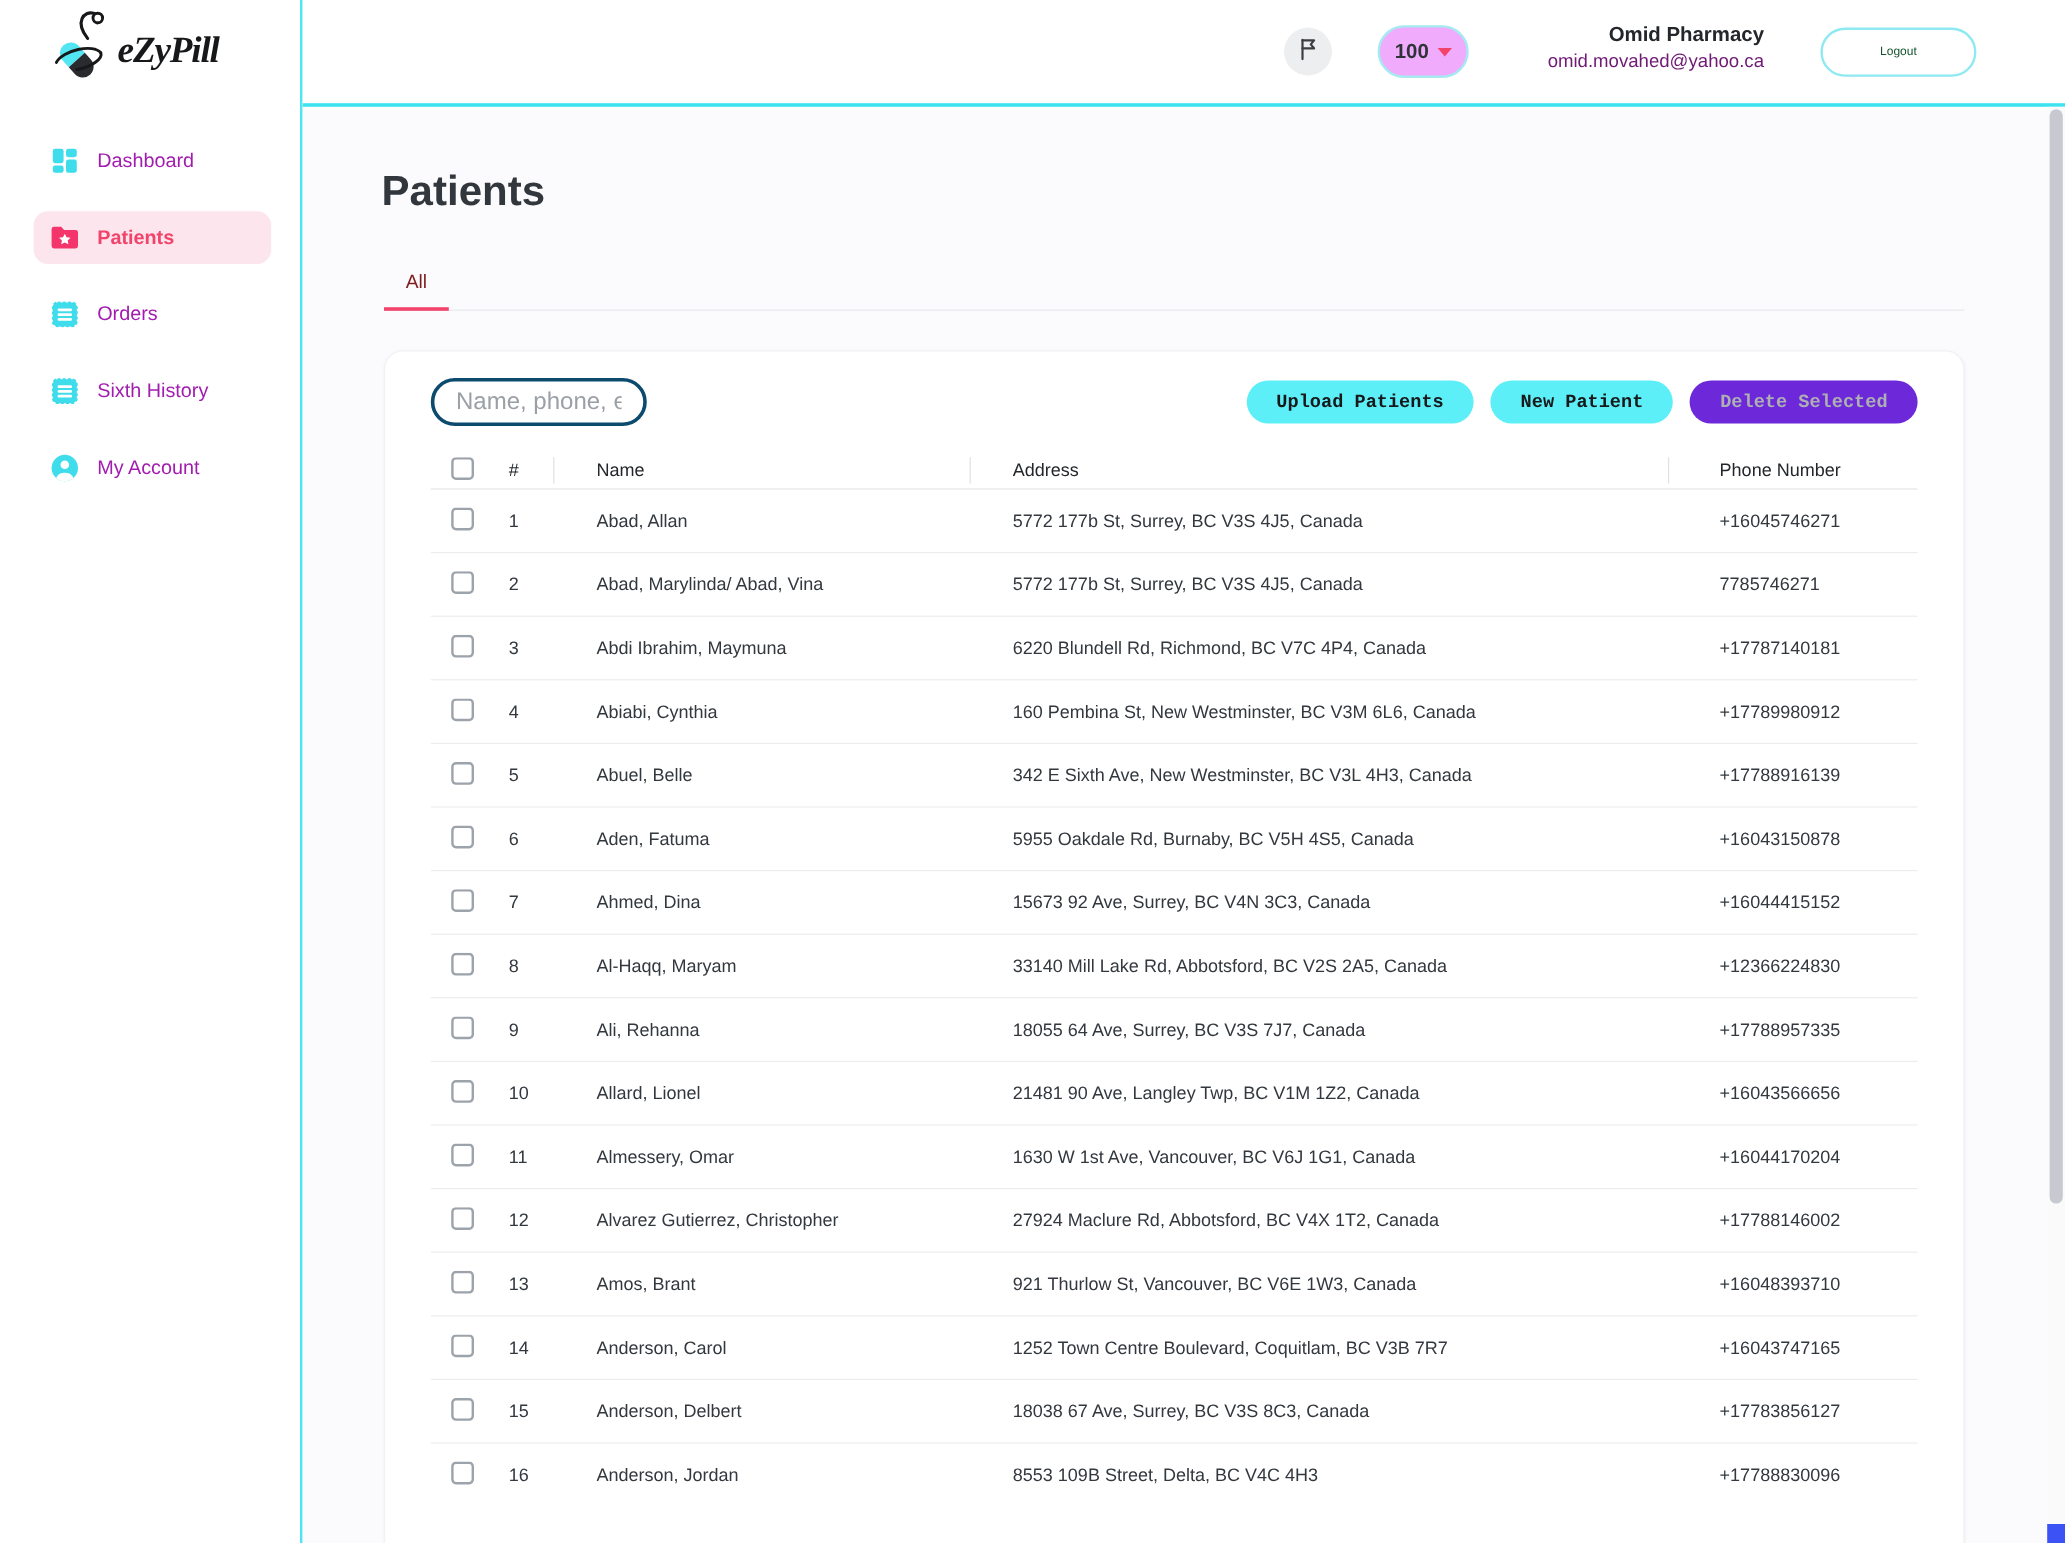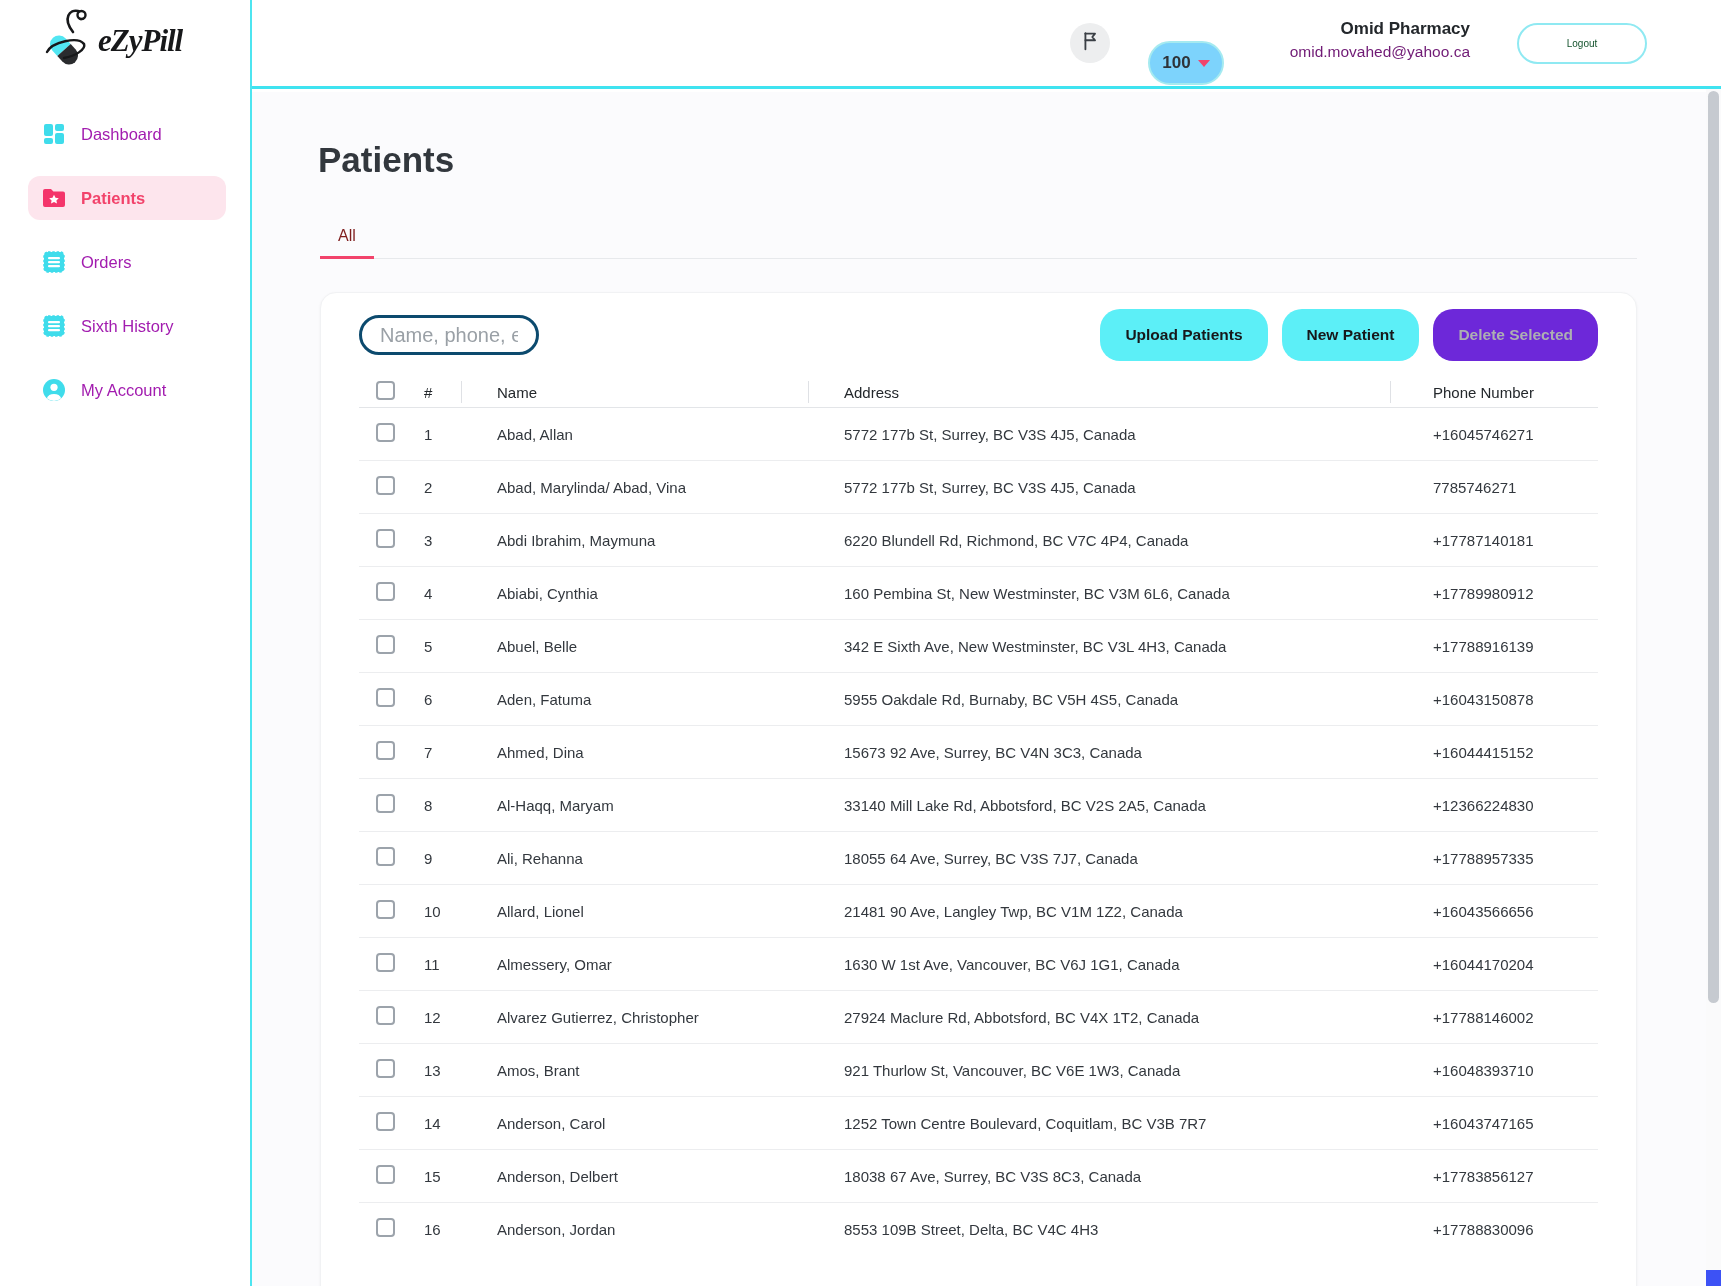--- a/index.html
+++ b/index.html
@@ -32,22 +32,22 @@
   .topbar {
     position:absolute; left:252px; top:0; width:1469px; height:89px;
     background:#ffffff; border-bottom:3px solid #3FE3F0; z-index:4;
   }
   .flag-btn {
     position:absolute; left:818px; top:23px; width:40px; height:40px; border-radius:50%;
     background:#EDEEEF; display:flex; align-items:center; justify-content:center; cursor:pointer;
   }
   .count-pill {
     position:absolute; left:896px; top:21px; width:76px; height:44px; border-radius:22px;
-    border:2px solid #A5EAF0; background:#7dd3fc; display:flex; align-items:center; justify-content:center;
-    gap:7px; font-size:17px; font-weight:600; color:#2E3338; cursor:pointer;margin-top:20px;
+    border:2px solid #A5EAF0; background:#f0abfc; display:flex; align-items:center; justify-content:center;
+    gap:7px; font-size:17px; font-weight:600; color:#2E3338; cursor:pointer;
   }
   .caret-down {
     width:0; height:0; border-left:6px solid transparent; border-right:6px solid transparent;
     border-top:7px solid #F2436B;
   }
   .account { position:absolute; right:251px; top:17px; text-align:right; }
   .account-name { font-size:17px; font-weight:700; color:#23272B; line-height:24px; }
   .account-email { font-size:15.5px; color:#701a75; line-height:22px; }
   .logout-btn {
     position:absolute; right:74px; top:23px; width:130px; height:41px; border-radius:21px;
@@ -76,23 +76,23 @@
   }
   .toolbar { display:flex; align-items:center; justify-content:space-between; height:40px; }
   .search-input {
     width:180px; height:40px; border:3px solid #0c4a6e; border-radius:20px;
     padding:0 18px; font-size:20px; color:#33383E; outline:none; background:#fff;
     font-family:"Liberation Sans","DejaVu Sans",sans-serif;
   }
   .search-input::placeholder { color:#9AA0A6; }
   .btn-group { display:flex; gap:14px; }
   .btn {
-    height:52px; border:none; border-radius:20px; padding:0 25px;
+    height:36px; border:none; border-radius:20px; padding:0 25px;
     font-size:15.5px; font-weight:700; color:#17181A; cursor:pointer;
-    font-family:Liberation Sans, sans-serif;
+    font-family:Liberation Mono, monospace;
   }
   .btn-cyan { background:#5CEFF7; }
   .btn-disabled { background:#6d28d9; color:#ADAFB2; font-weight:700; cursor:default; }
 
   
   .thead {
     position:relative; margin-top:22px; height:30px; display:grid;
     grid-template-columns:52px 86px 347px 589px 1fr; align-items:center;
     font-size:15px; font-weight:500; color:#23272B;
   }

